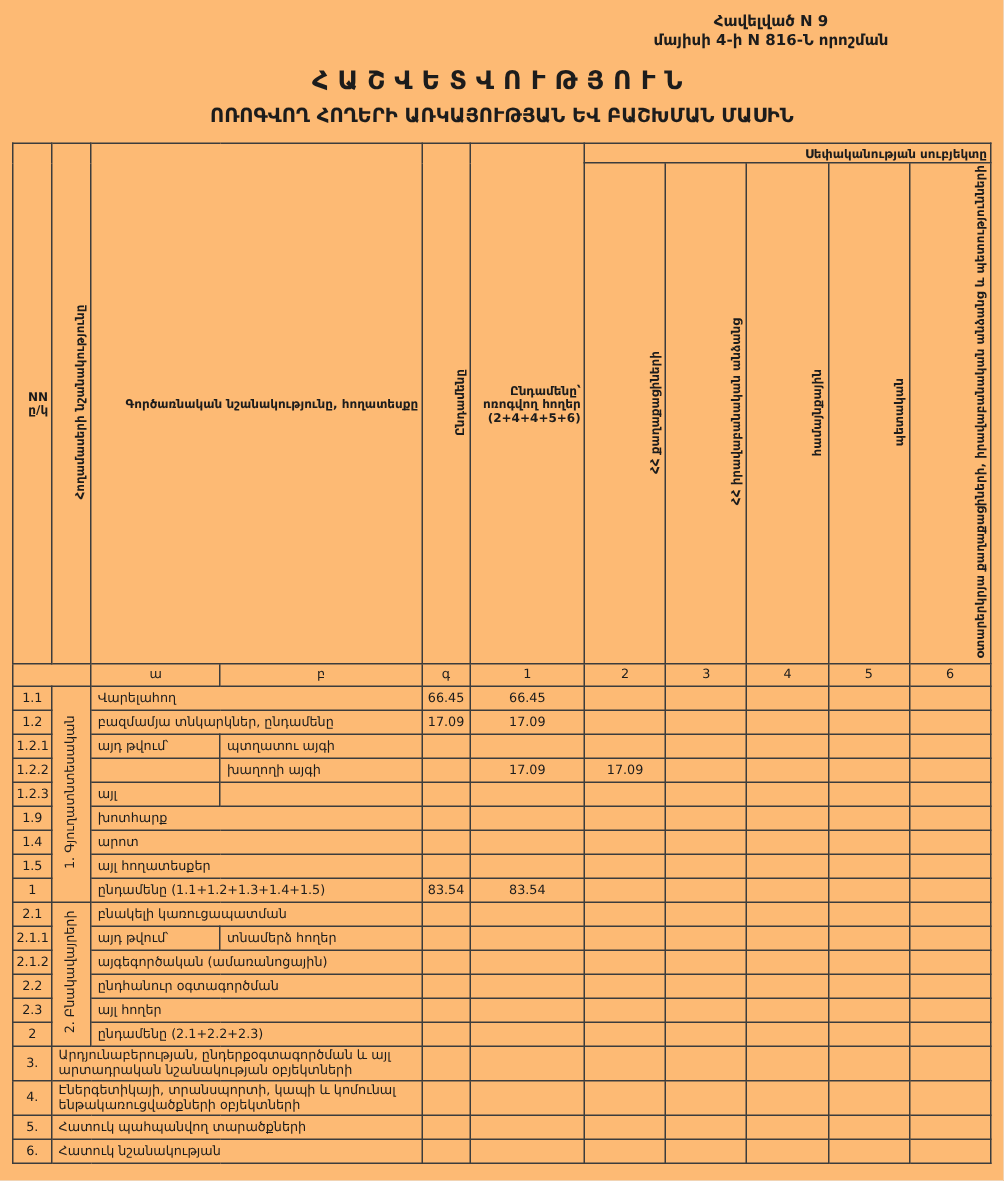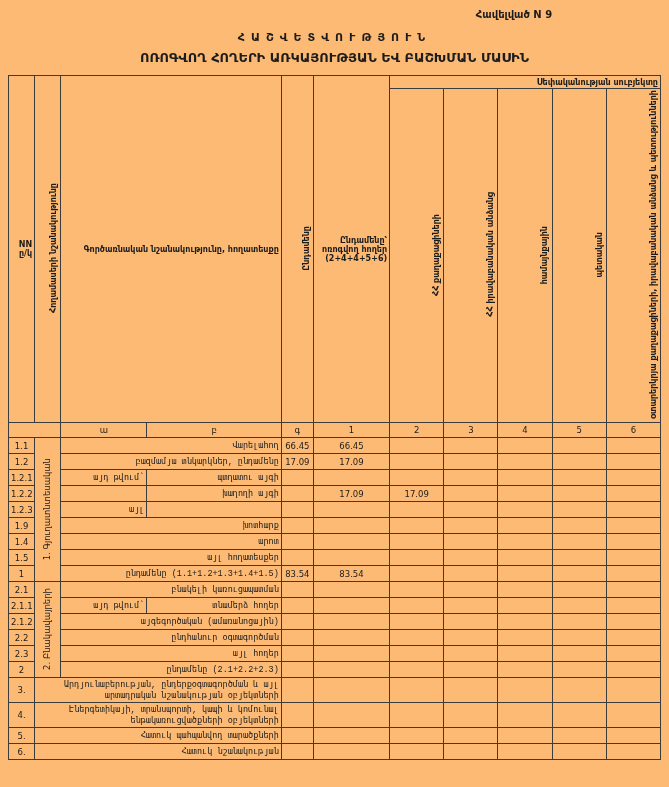--- a/index.html
+++ b/index.html
@@ -6,44 +6,45 @@
   .page {
     width:669px; height:787px; margin:0 auto; background:#fdba74;
     font-family:"DejaVu Sans", sans-serif; color:#1c1c1c;
     box-sizing:border-box; padding:6px 8px; overflow:hidden;
   }
   
   .appendix { width:270px; margin:2px 12px 0 auto; text-align:center;
     font-size:10px; font-weight:bold; line-height:1.3; }
   
   .title { text-align:center; margin-top:10px; font-weight:bold; }
-  .title .t1 { font-size:11px; letter-spacing:6px; margin-bottom:5px; }
+  .title .t1 { font-size:17px; letter-spacing:6px; margin-bottom:5px; }
   .title .t2 { font-size:9.5px; line-height:1.4; }
   .title .t3 { font-size:13px; line-height:1.4; }
   
   table { border-collapse:collapse; table-layout:fixed; width:653px; margin:8px auto 0 auto; }
   th,td { border:1px solid #3c3c3c; padding:1px 2px; font-size:8.5px; font-weight:normal;
     overflow:hidden; vertical-align:middle; }
   th { font-weight:bold; font-size:8px; text-align:right; }
   .h-group { height:13px; }
   .h-own   { height:104px; }
   .vt { writing-mode:vertical-rl; transform:rotate(180deg); line-height:1.15; display:inline-block; }
   .num-row td { height:12px; text-align:center; font-size:8.5px; }
   tbody td { height:13px; }
   .c   { text-align:center; }
-  .lbl { text-align:right; padding-left:4px;font-family:Liberation Mono, monospace; }
+  .lbl { text-align:left; padding-left:4px; }
   .sec { text-align:center; }
 </style>
 </head>
 <body>
 
 <div class="page">
 
   <div class="appendix">
     <div>Հավելված N 9</div>
+    <div>մայիսի 4-ի N 816-Ն որոշման</div>
   </div>
 
   <div class="title">
     <div class="t1">ՀԱՇՎԵՏՎՈՒԹՅՈՒՆ</div>
     <div class="t3">ՈՌՈԳՎՈՂ ՀՈՂԵՐԻ ԱՌԿԱՅՈՒԹՅԱՆ ԵՎ ԲԱՇԽՄԱՆ ՄԱՍԻՆ</div>
   </div>
 
   <table>
     <colgroup>
       <col style="width:26px">

